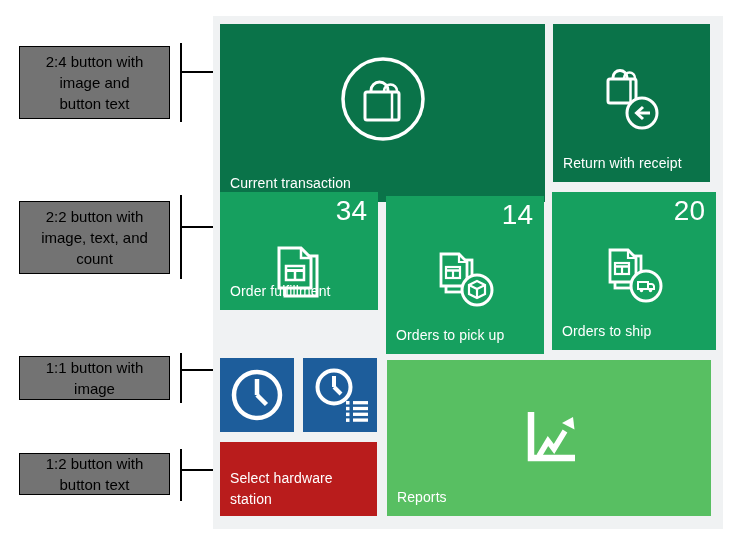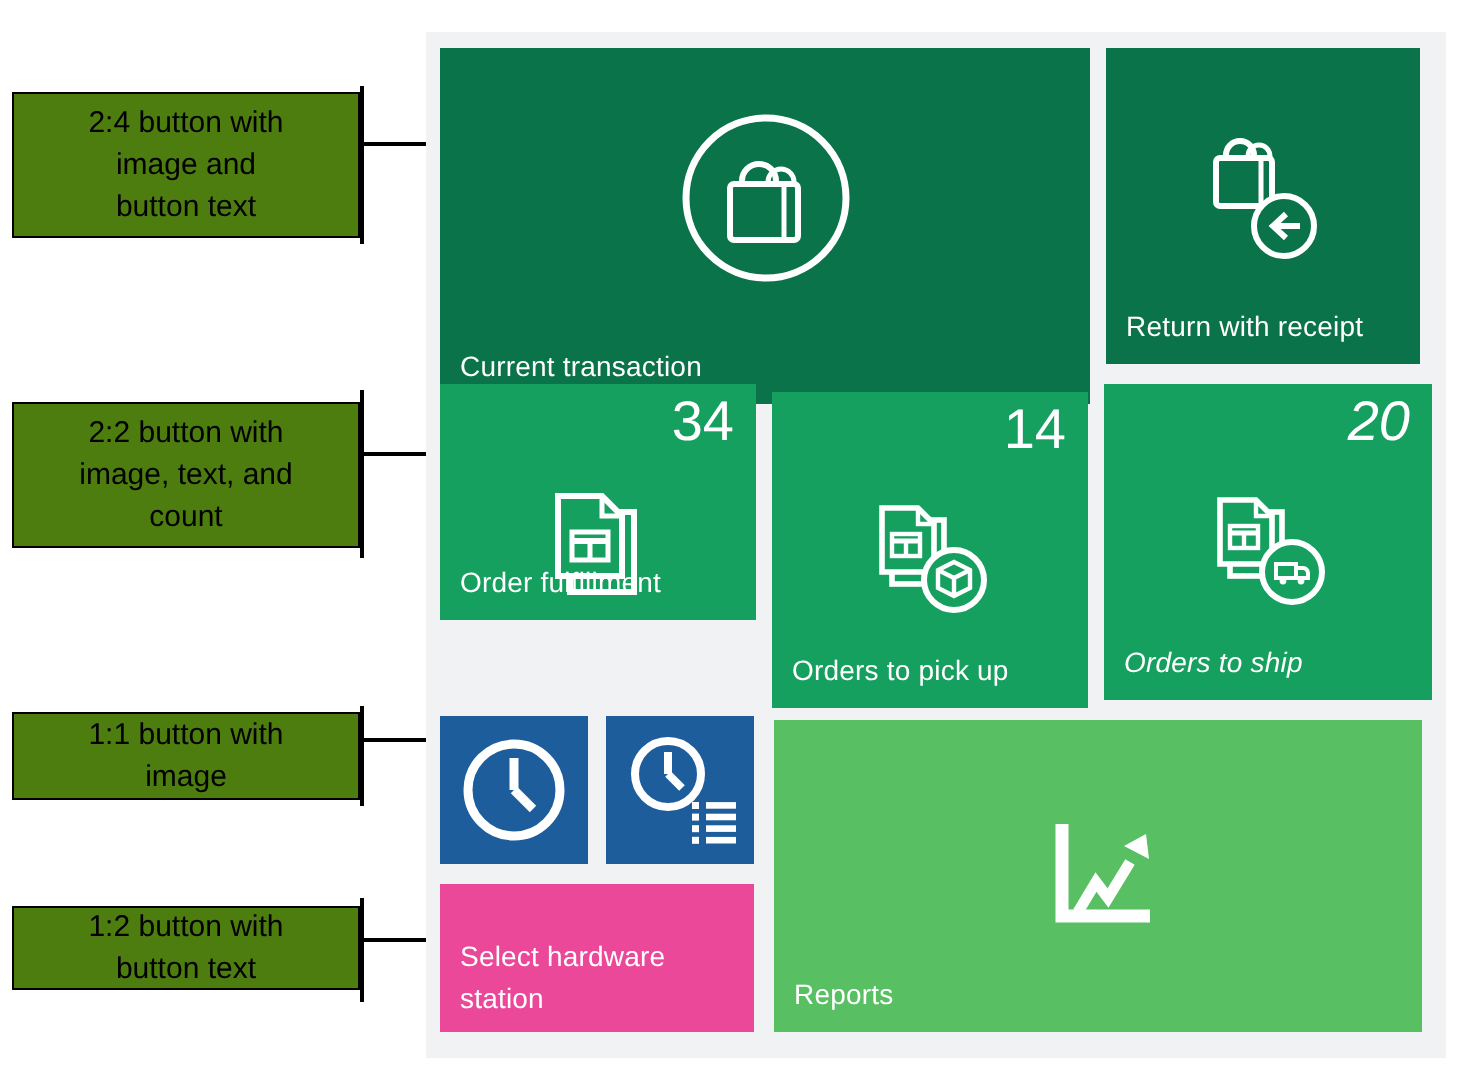--- a/index.html
+++ b/index.html
@@ -2,36 +2,36 @@
 <html><head>
 <meta charset="utf-8">
 <style>
   html,body{margin:0;padding:0;}
   body{
     width:730px;height:534px;position:relative;background:#ffffff;
     font-family:"Liberation Sans", sans-serif;overflow:hidden;
   }
   
   .ann-box{
-    position:absolute;left:6px;width:174px;
-    border:1.5px solid #000;background:#4d7c0f;box-sizing:border-box;
+    position:absolute;left:19px;width:151px;
+    border:1.5px solid #000;background:#737373;box-sizing:border-box;
     display:flex;align-items:center;justify-content:center;
     text-align:center;font-size:15px;line-height:1.42;color:#000;
     white-space:pre-line;
   }
   .vline{position:absolute;width:1.5px;background:#000;}
   .hline{position:absolute;height:1.5px;background:#000;}
   
   .panel{position:absolute;left:213px;top:16px;width:510px;height:513px;background:#f0f2f3;}
   .tile{position:absolute;box-sizing:border-box;cursor:pointer;}
   .dark-green{background:#0a7349;}
   .med-green{background:#16a05f;}
   .light-green{background:#58bf62;}
   .dark-blue{background:#1d5d9b;}
-  .bright-blue{background:#ec4899;}
+  .bright-blue{background:#b91c1c;}
   .tile-label{
     position:absolute;left:10px;bottom:8px;color:#ffffff;font-size:14px;
     line-height:1.5;letter-spacing:.1px;
   }
   .tile-count{
     position:absolute;top:3px;right:11px;color:#ffffff;font-size:28px;
     font-weight:normal;
   }
   .icon-wrap{position:absolute;}
   .icon-wrap svg{display:block;}
@@ -118,21 +118,21 @@
         <line class="stk" x1="13" y1="22.5" x2="27" y2="22.5" stroke-width="2.5"></line>
         <line class="stk" x1="20" y1="22.5" x2="20" y2="30" stroke-width="2.2"></line>
         <circle cx="44" cy="42" r="15" fill="#16a05f" stroke="#ffffff" stroke-width="3"></circle>
         <path class="stk" d="M44,33 l8,4 v9 l-8,4 l-8,-4 v-9 z" stroke-width="2.2"></path>
         <path class="stk" d="M36,37 l8,4 l8,-4 M44,41 v9" stroke-width="2.2"></path>
       </svg>
     </span>
     <span class="tile-label">Orders to pick up</span>
   </div>
 
-  <div class="tile med-green" style="left:339px;top:176px;width:164px;height:158px;font-style:italic;">
+  <div class="tile med-green" style="left:339px;top:176px;width:164px;height:158px;">
     <span class="tile-count">20</span>
     <span class="icon-wrap" style="left:50%;top:52px;transform:translateX(-50%);">
       <svg width="64" height="64" viewBox="0 0 64 64">
         <rect class="stk" x="13" y="12" width="26" height="32" stroke-width="2.8"></rect>
         <path d="M8,6 h18 l8,8 v24 h-26 z" fill="#16a05f" stroke="#ffffff" stroke-width="2.8"></path>
         <path class="stk" d="M26,6 v8 h8" stroke-width="2.2"></path>
         <rect class="stk" x="13" y="19" width="14" height="11" stroke-width="2.2"></rect>
         <line class="stk" x1="13" y1="22.5" x2="27" y2="22.5" stroke-width="2.5"></line>
         <line class="stk" x1="20" y1="22.5" x2="20" y2="30" stroke-width="2.2"></line>
         <circle cx="44" cy="42" r="15" fill="#16a05f" stroke="#ffffff" stroke-width="3"></circle>

